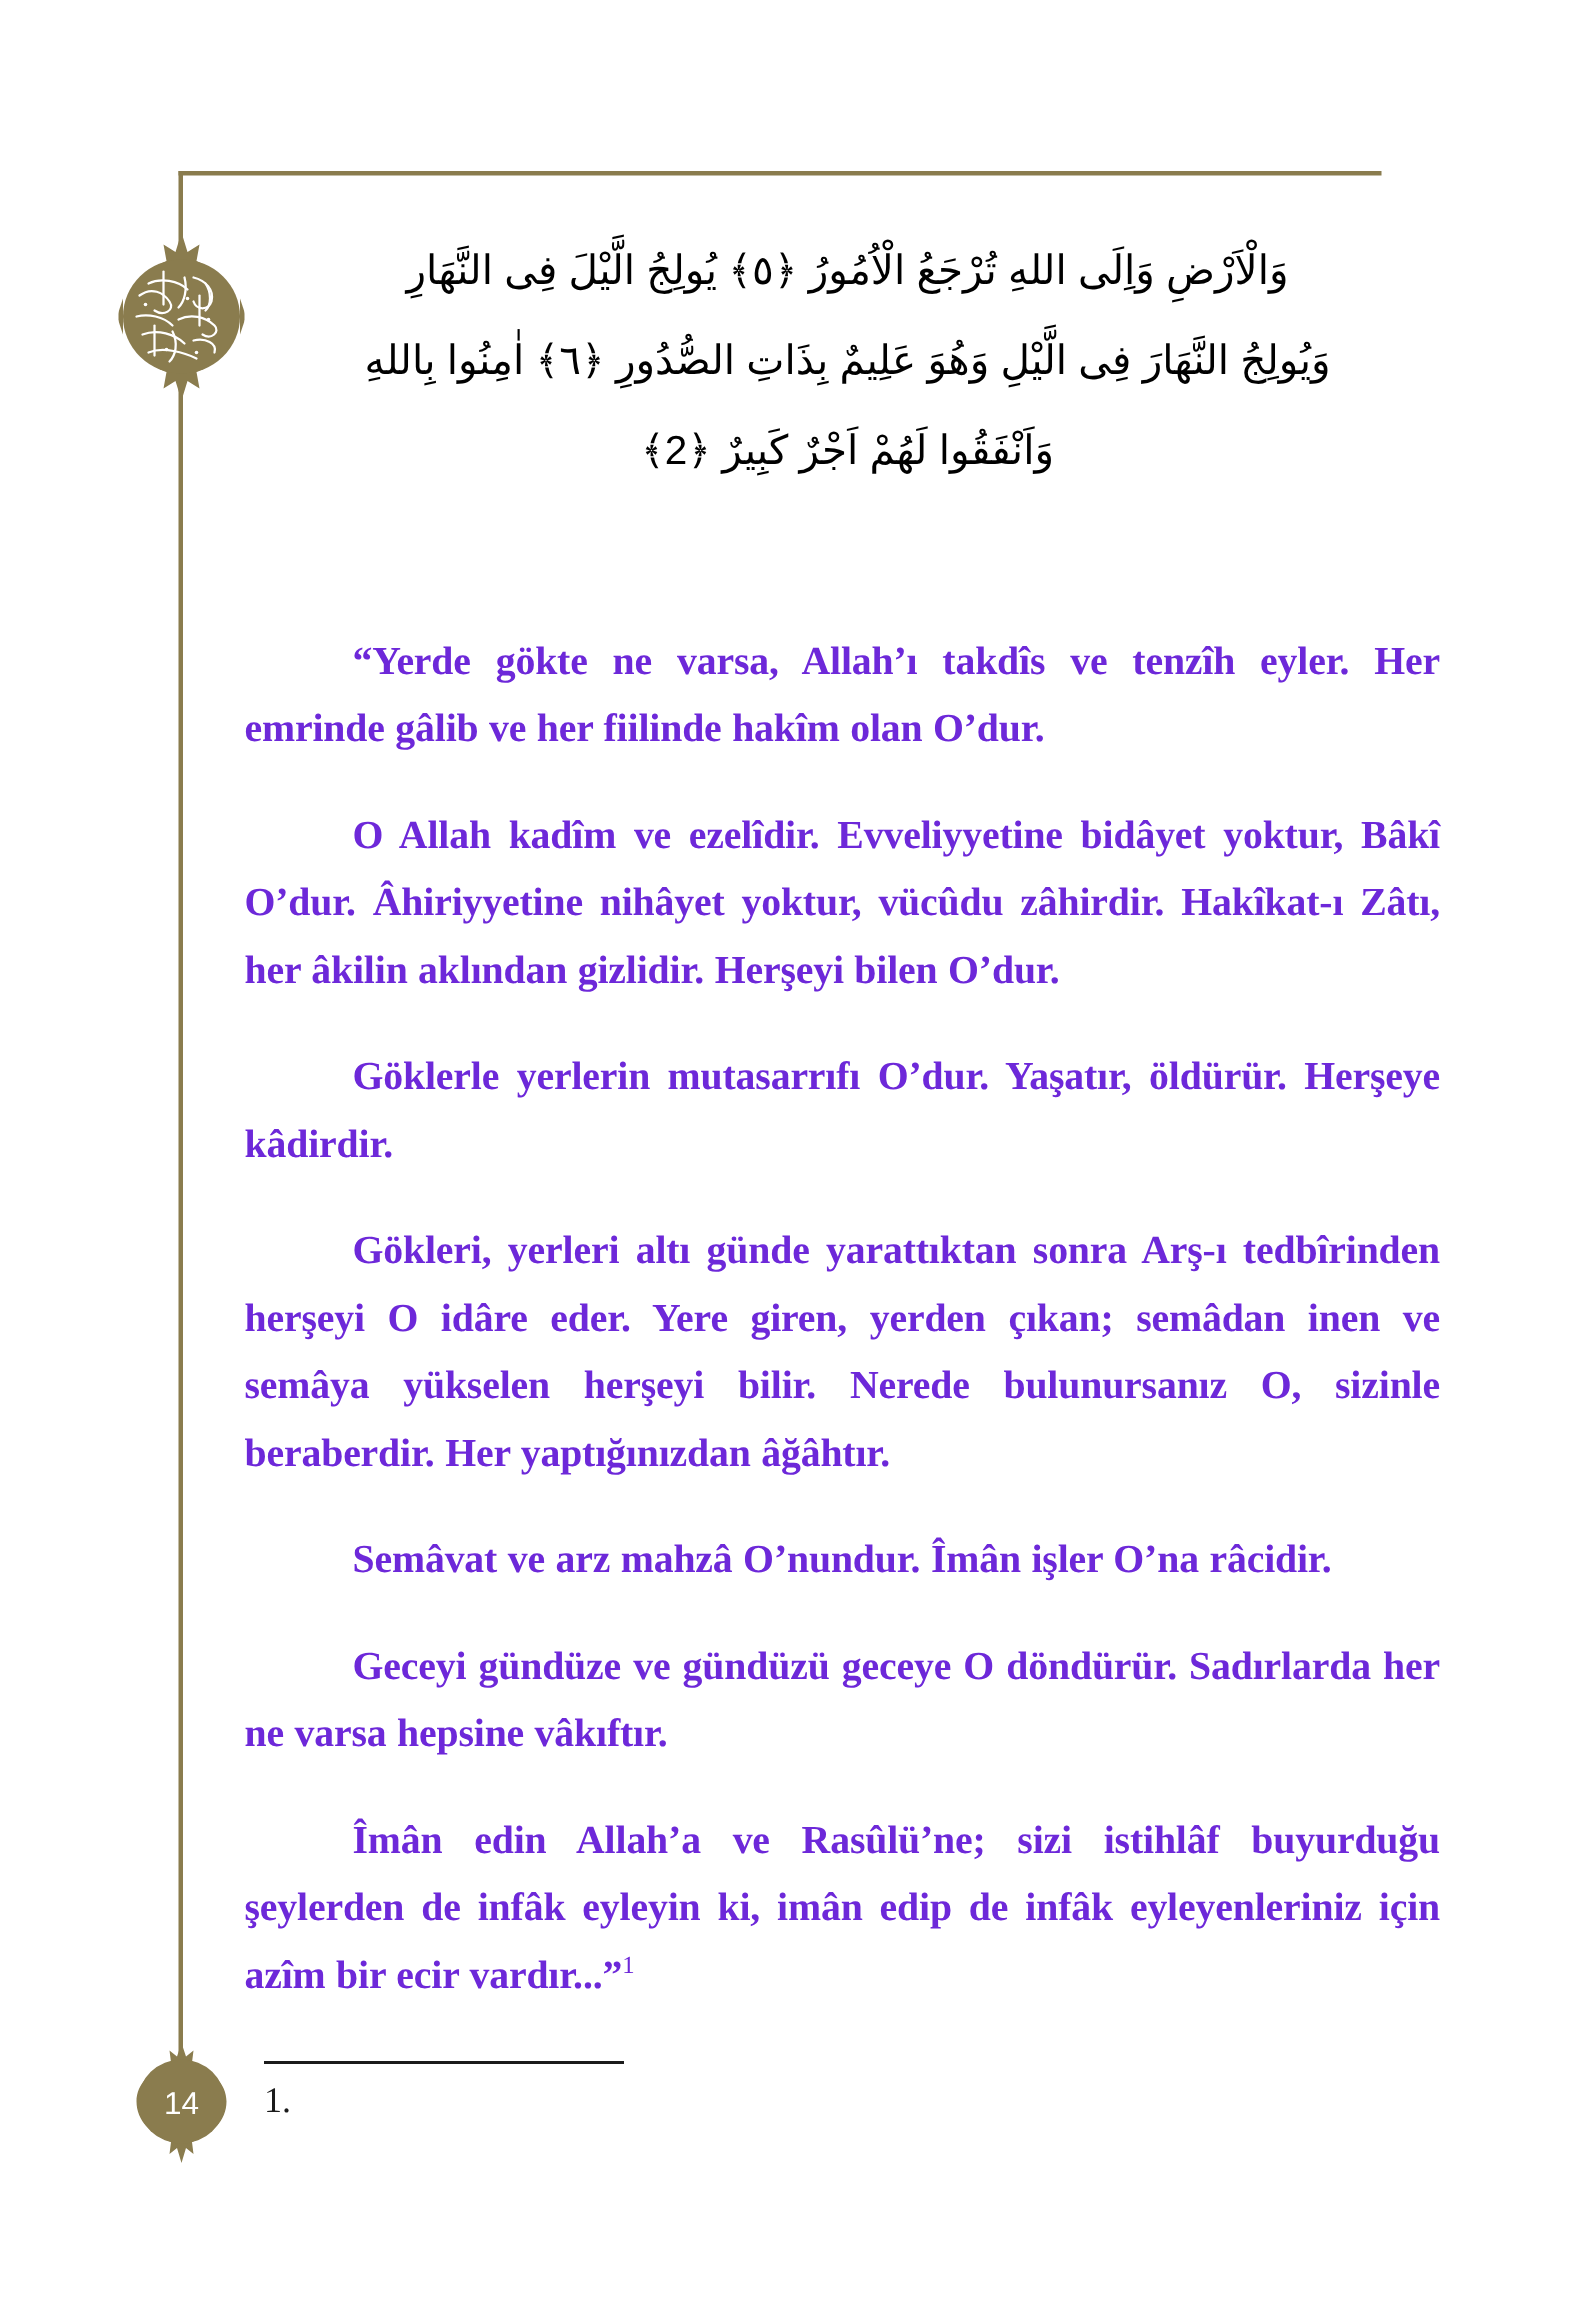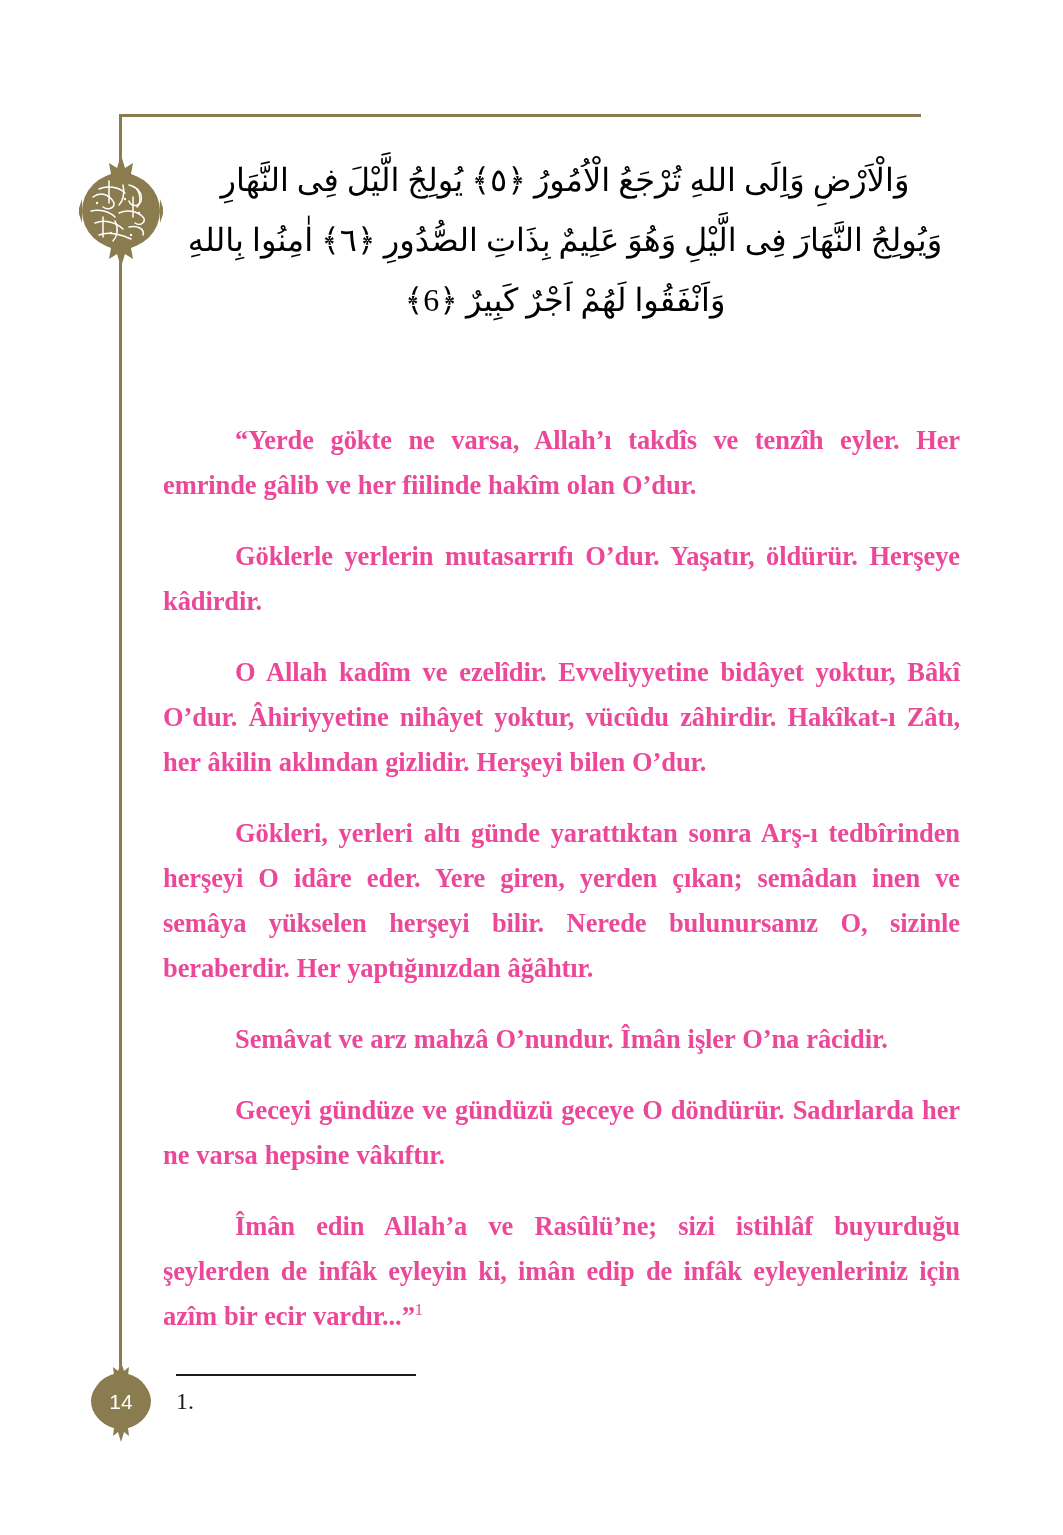--- a/index.html
+++ b/index.html
@@ -54,22 +54,22 @@
   }
 
   
   .arabic-block {
     position: absolute;
     left: 180px;
     top: 150px;
     width: 770px;
     direction: rtl;
     text-align: center;
-    font-family: Liberation Serif, serif;
-    font-size: 32px;
+    font-family: Liberation Sans, sans-serif;
+    font-size: 27px;
     line-height: 60px;
     color: #000000;
     font-weight: 400;
   }
   .arabic-line {
     display: block;
     white-space: nowrap;
   }
   .arabic-line.last { text-align: center; }
 
@@ -81,21 +81,21 @@
     width: 797px;
   }
   .para {
     margin: 0 0 26px 0;
     text-indent: 72px;
     text-align: justify;
     font-family: "Liberation Serif", "DejaVu Serif", serif;
     font-weight: 700;
     font-size: 26.5px;
     line-height: 45px;
-    color: #ec4899;
+    color: #6d28d9;
     letter-spacing: -0.1px;
     word-spacing: 0.5px;
   }
   .para:last-child { margin-bottom: 12px; }
   .para sup {
     font-size: 0.62em;
     font-weight: 400;
     vertical-align: super;
     line-height: 0;
   }
@@ -165,27 +165,27 @@
       <circle cx="60" cy="58" r="1.2"></circle>
       <circle cx="32" cy="78" r="1.2"></circle>
       <circle cx="52" cy="80" r="1.2"></circle>
     </g>
   </svg>
 </div>
 
 <div class="arabic-block">
   <span class="arabic-line">وَالْاَرْضِ وَاِلَى اللهِ تُرْجَعُ الْاُمُورُ ﴿٥﴾ يُولِجُ الَّيْلَ فِى النَّهَارِ</span>
   <span class="arabic-line">وَيُولِجُ النَّهَارَ فِى الَّيْلِ وَهُوَ عَلِيمٌ بِذَاتِ الصُّدُورِ ﴿٦﴾ اٰمِنُوا بِاللهِ</span>
-  <span class="arabic-line last">وَاَنْفَقُوا لَهُمْ اَجْرٌ كَبِيرٌ ﴿6﴾</span>
+  <span class="arabic-line last">وَاَنْفَقُوا لَهُمْ اَجْرٌ كَبِيرٌ ﴿2﴾</span>
 </div>
 
 <div class="body-text">
   <p class="para">“Yerde gökte ne varsa, Allah’ı takdîs ve tenzîh eyler. Her emrinde gâlib ve her fiilinde hakîm olan O’dur.</p>
+  <p class="para">O Allah kadîm ve ezelîdir. Evveliyyetine bidâyet yoktur, Bâkî O’dur. Âhiriyyetine nihâyet yoktur, vücûdu zâhirdir. Hakîkat-ı Zâtı, her âkilin aklından gizlidir. Herşeyi bilen O’dur.</p>
   <p class="para">Göklerle yerlerin mutasarrıfı O’dur. Yaşatır, öldürür. Herşeye kâdirdir.</p>
-  <p class="para">O Allah kadîm ve ezelîdir. Evveliyyetine bidâyet yoktur, Bâkî O’dur. Âhiriyyetine nihâyet yoktur, vücûdu zâhirdir. Hakîkat-ı Zâtı, her âkilin aklından gizlidir. Herşeyi bilen O’dur.</p>
   <p class="para">Gökleri, yerleri altı günde yarattıktan sonra Arş-ı tedbîrinden herşeyi O idâre eder. Yere giren, yerden çıkan; semâdan inen ve semâya yükselen herşeyi bilir. Nerede bulunursanız O, sizinle beraberdir. Her yaptığınızdan âğâhtır.</p>
   <p class="para">Semâvat ve arz mahzâ O’nundur. Îmân işler O’na râcidir.</p>
   <p class="para">Geceyi gündüze ve gündüzü geceye O döndürür. Sadırlarda her ne varsa hepsine vâkıftır.</p>
   <p class="para"><span>Îmân edin Allah’a ve Rasûlü’ne; sizi istihlâf buyurduğu şeylerden de infâk eyleyin ki, imân edip de infâk eyleyenleriniz için azîm bir ecir vardır...”</span><sup>1</sup></p>
 </div>
 
 <div class="footnote-block">
   <div class="footnote-rule"></div>
   <div class="footnote-row">
     <span class="footnote-marker">1.</span>

